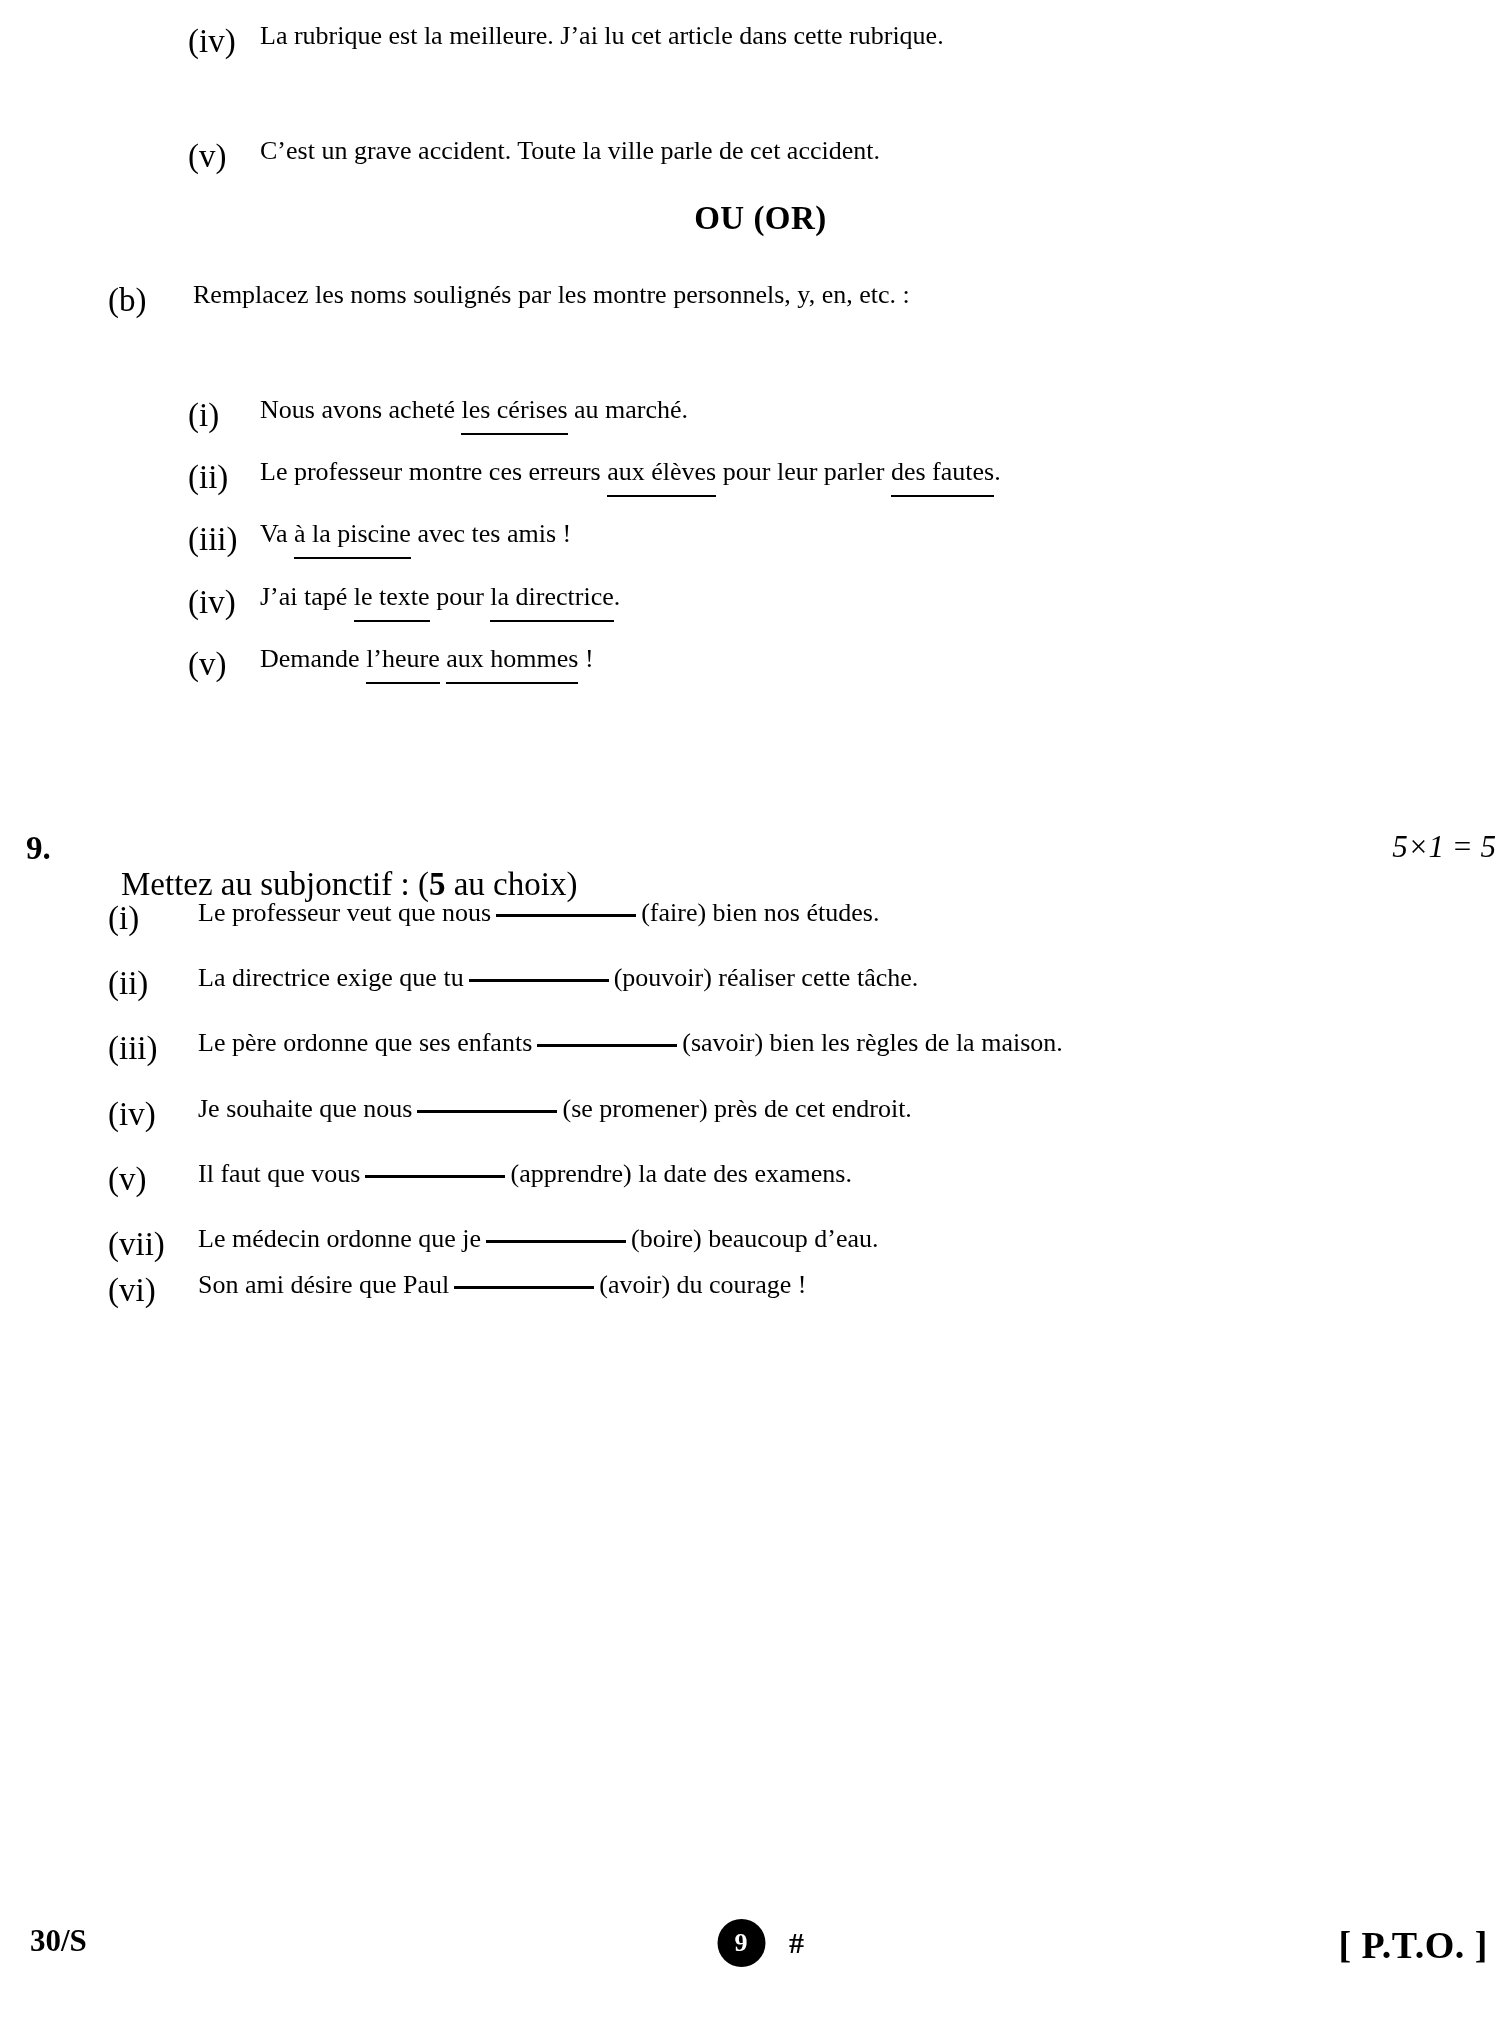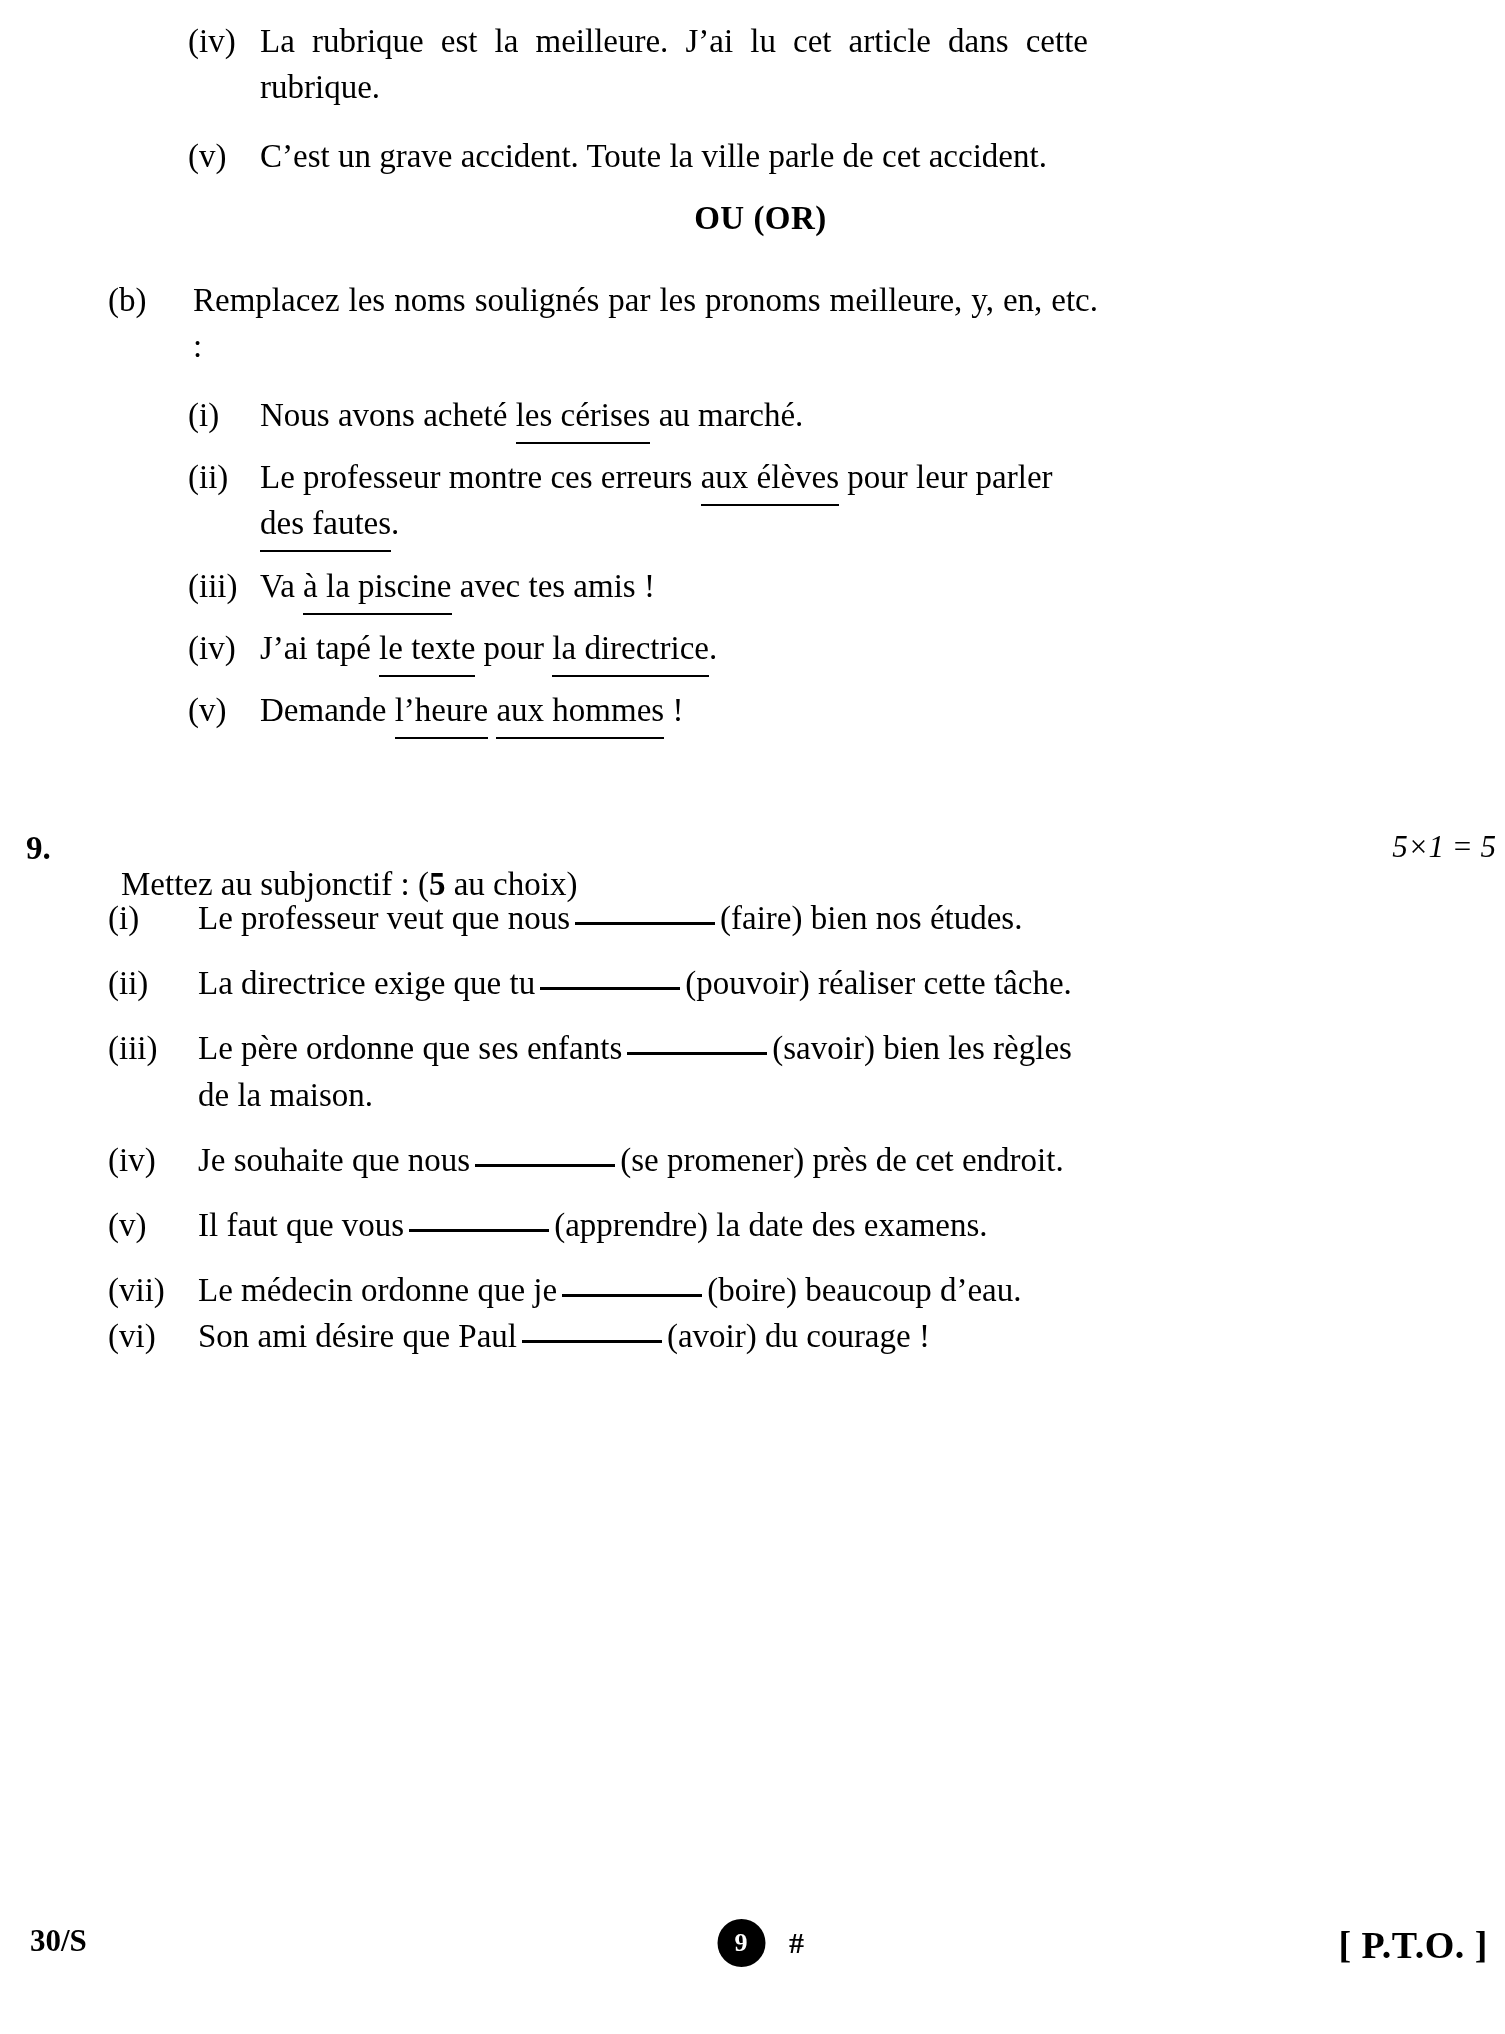--- a/index.html
+++ b/index.html
@@ -33,21 +33,21 @@
 
   .marker {
     flex: 0 0 auto;
     text-align: left;
     font-size: 33px;
     line-height: 1.40;
   }
 
   .body-text {
     flex: 1 1 auto;
-    font-size: 33px;
+    font-size: 26px;
     line-height: 1.40;
   }
 
   .justify {
     text-align: justify;
     text-align-last: left;
   }
 
   u.ul {
     text-decoration: none;
@@ -212,21 +212,21 @@
 
   <div id="sec-a-v" class="row">
     <span class="marker">(v)</span>
     <span class="body-text">C’est un grave accident. Toute la ville parle de cet accident.</span>
   </div>
 
   <div id="or-heading">OU (OR)</div>
 
   <div id="sec-b" class="row">
     <span class="marker">(b)</span>
-    <span class="body-text justify">Remplacez les noms soulignés par les pronoms meilleure, y, en, etc. :</span>
+    <span class="body-text justify">Remplacez les noms soulignés par les montre personnels, y, en, etc. :</span>
   </div>
 
   <div id="sec-b-items">
 
     <div class="q-item" style="margin-bottom:16px;">
       <span class="marker">(i)</span>
       <span class="body-text"><span>Nous avons acheté </span><u class="ul">les cérises</u><span> au marché.</span></span>
     </div>
 
     <div class="q-item" style="margin-bottom:16px;">

